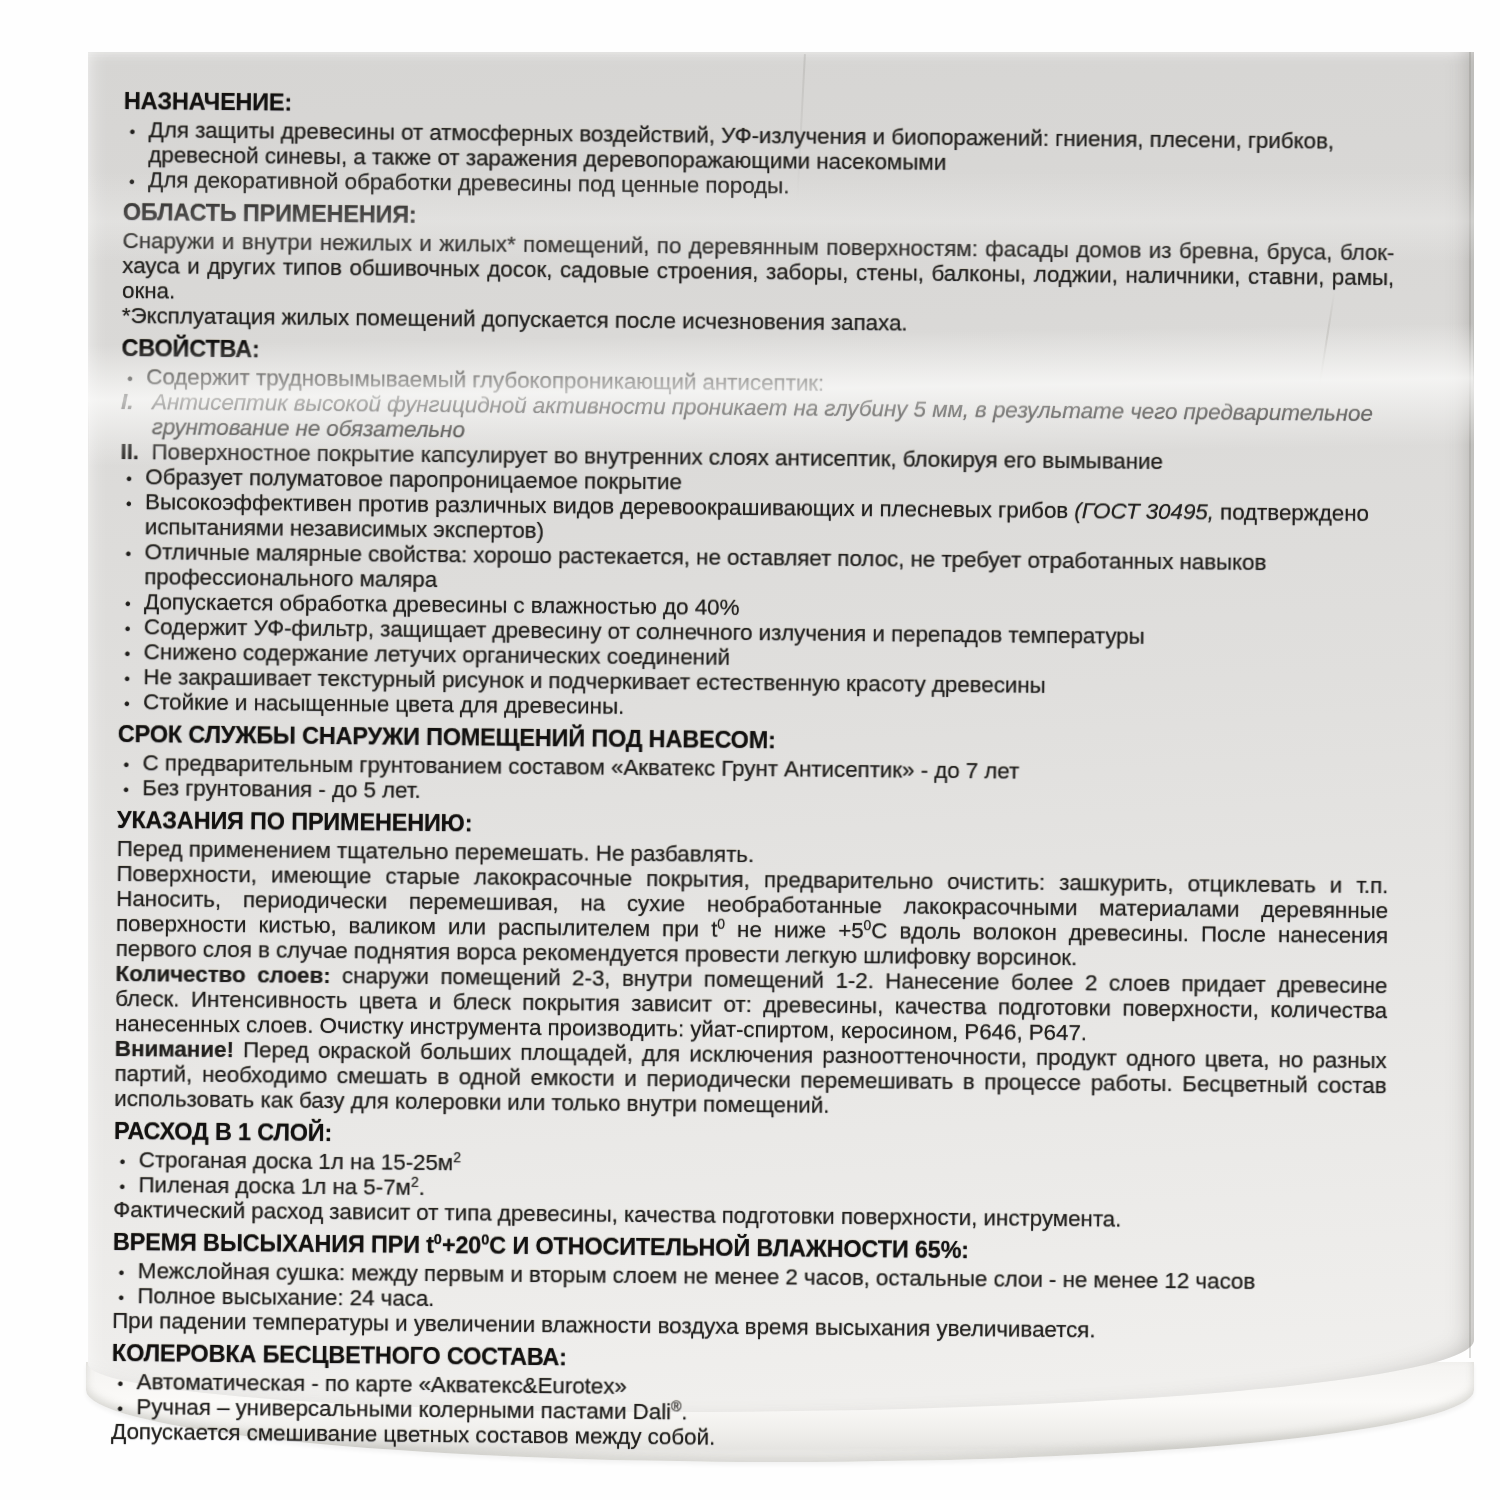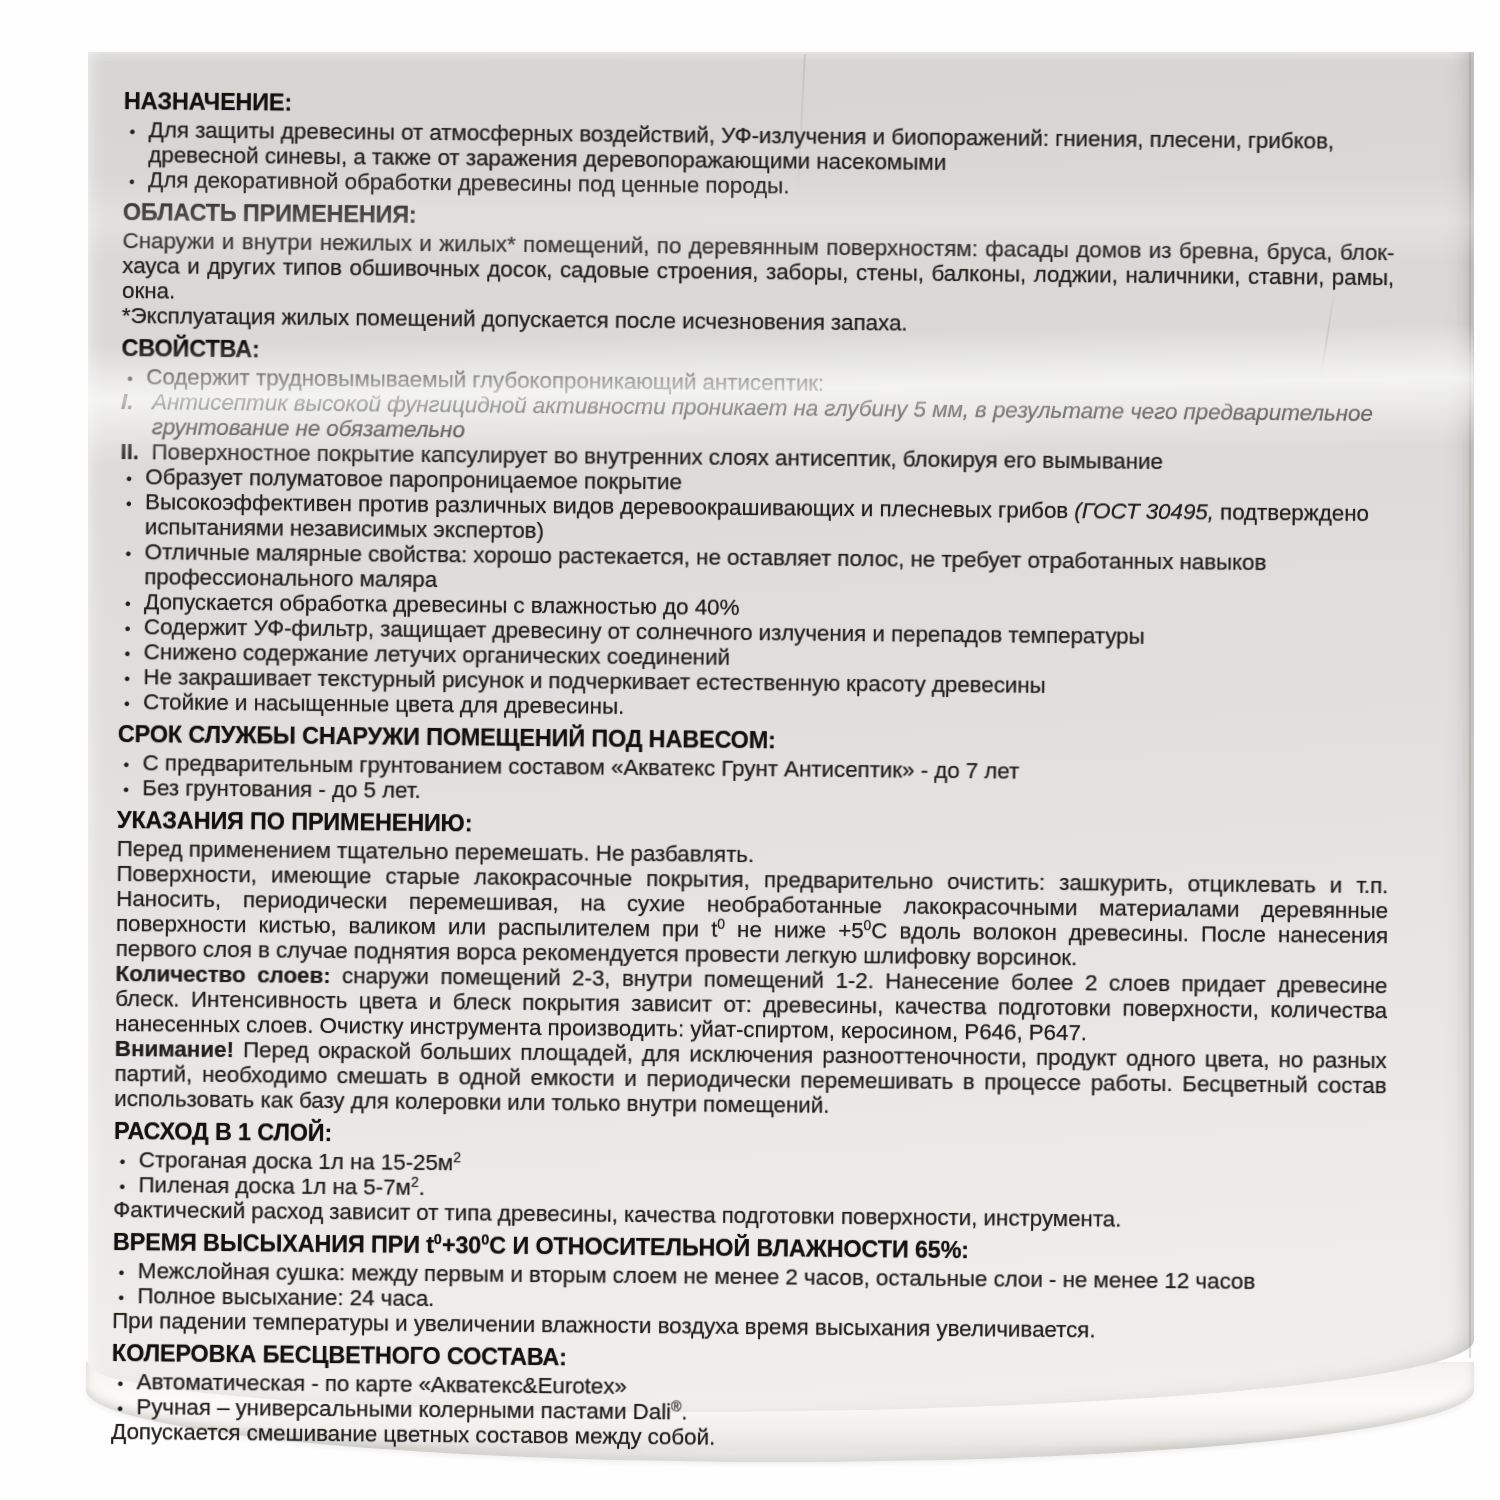--- a/index.html
+++ b/index.html
@@ -122,21 +122,21 @@
           <div class="item plain justify"><span><span class="b">Количество слоев:</span><span> снаружи помещений 2-3, внутри помещений 1-2. Нанесение более 2 слоев придает древесине блеск. Интенсивность цвета и блеск покрытия зависит от: древесины, качества подготовки поверхности, количества нанесенных слоев. Очистку инструмента производить: уйат-спиртом, керосином, Р646, Р647.</span></span></div>
           <div class="item plain justify"><span><span class="b">Внимание!</span><span> Перед окраской больших площадей, для исключения разнооттеночности, продукт одного цвета, но разных партий, необходимо смешать в одной емкости и периодически перемешивать в процессе работы. Бесцветный состав использовать как базу для колеровки или только внутри помещений.</span></span></div>
         </section>
         <section class="label-section">
           <h2 class="heading"><span>РАСХОД В 1 СЛОЙ:</span></h2>
           <div class="item bullet"><span class="marker">•</span><span><span>Строганая доска 1л на 15-25м</span><sup>2</sup></span></div>
           <div class="item bullet"><span class="marker">•</span><span><span>Пиленая доска 1л на 5-7м</span><sup>2</sup><span>.</span></span></div>
           <div class="item plain"><span><span>Фактический расход зависит от типа древесины, качества подготовки поверхности, инструмента.</span></span></div>
         </section>
         <section class="label-section">
-          <h2 class="heading"><span>ВРЕМЯ ВЫСЫХАНИЯ ПРИ t</span><sup>0</sup><span>+30</span><sup>0</sup><span>С И ОТНОСИТЕЛЬНОЙ ВЛАЖНОСТИ 65%:</span></h2>
+          <h2 class="heading"><span>ВРЕМЯ ВЫСЫХАНИЯ ПРИ t</span><sup>0</sup><span>+20</span><sup>0</sup><span>С И ОТНОСИТЕЛЬНОЙ ВЛАЖНОСТИ 65%:</span></h2>
           <div class="item bullet"><span class="marker">•</span><span><span>Межслойная сушка: между первым и вторым слоем не менее 2 часов, остальные слои - не менее 12 часов</span></span></div>
           <div class="item bullet"><span class="marker">•</span><span><span>Полное высыхание: 24 часа.</span></span></div>
           <div class="item plain"><span><span>При падении температуры и увеличении влажности воздуха время высыхания увеличивается.</span></span></div>
         </section>
         <section class="label-section">
           <h2 class="heading"><span>КОЛЕРОВКА БЕСЦВЕТНОГО СОСТАВА:</span></h2>
           <div class="item bullet"><span class="marker">•</span><span><span>Автоматическая - по карте «Акватекс&amp;Eurotex»</span></span></div>
           <div class="item bullet"><span class="marker">•</span><span><span>Ручная – универсальными колерными пастами Dali</span><sup>®</sup><span>.</span></span></div>
           <div class="item plain"><span><span>Допускается смешивание цветных составов между собой.</span></span></div>
         </section>

